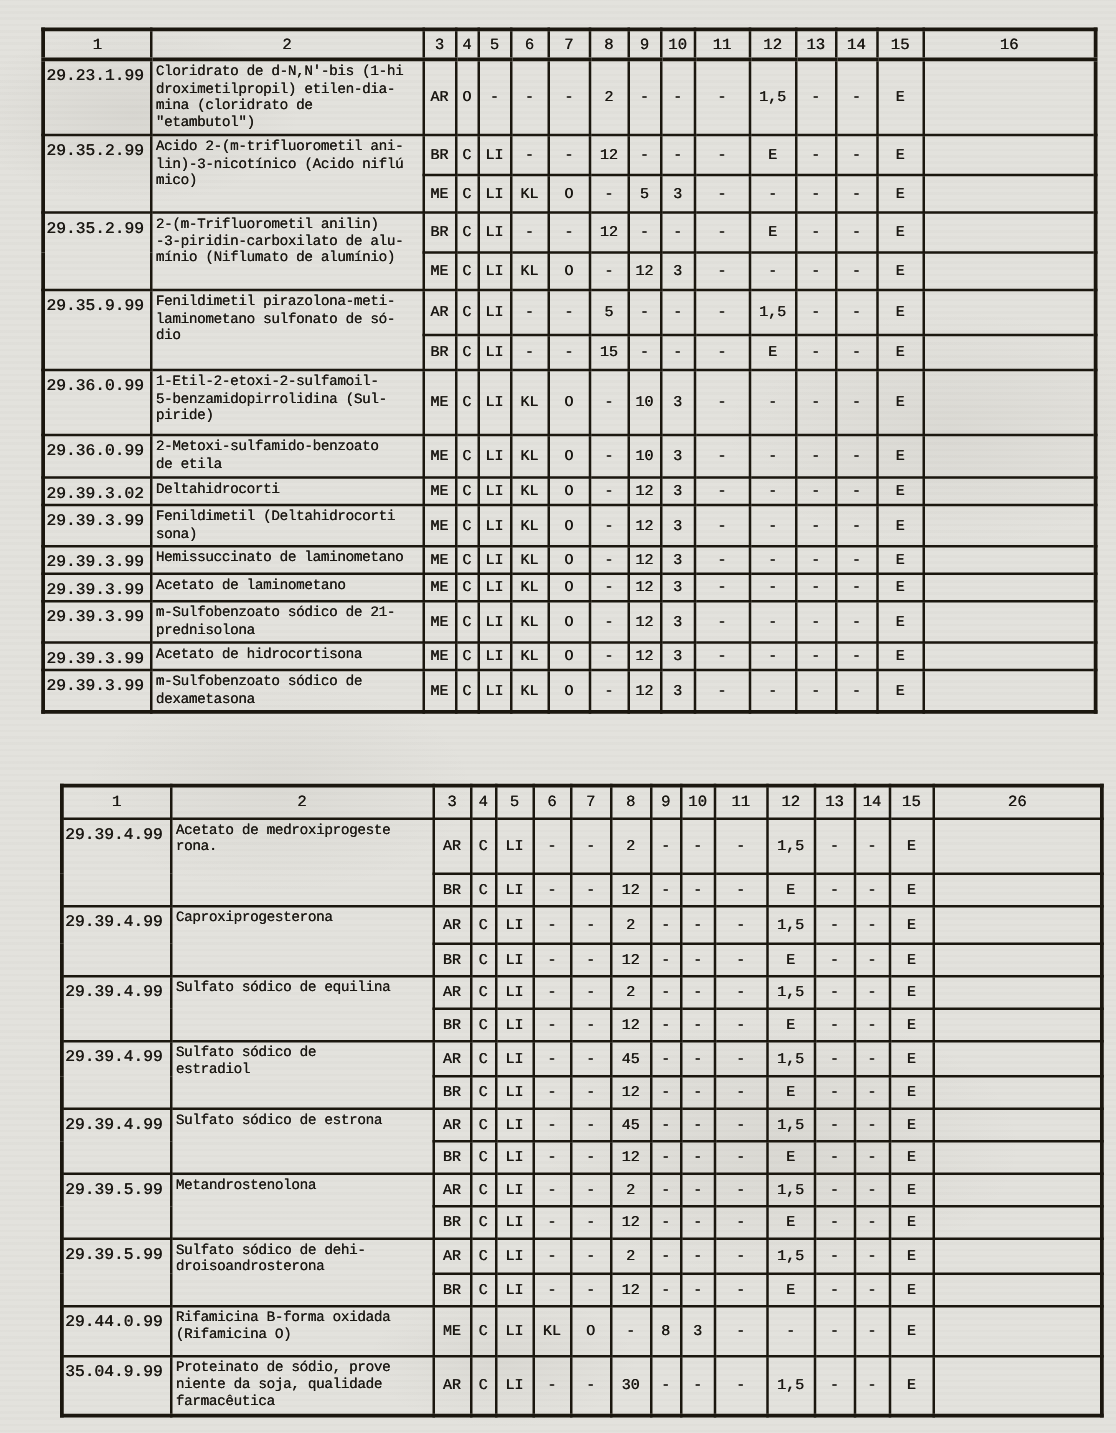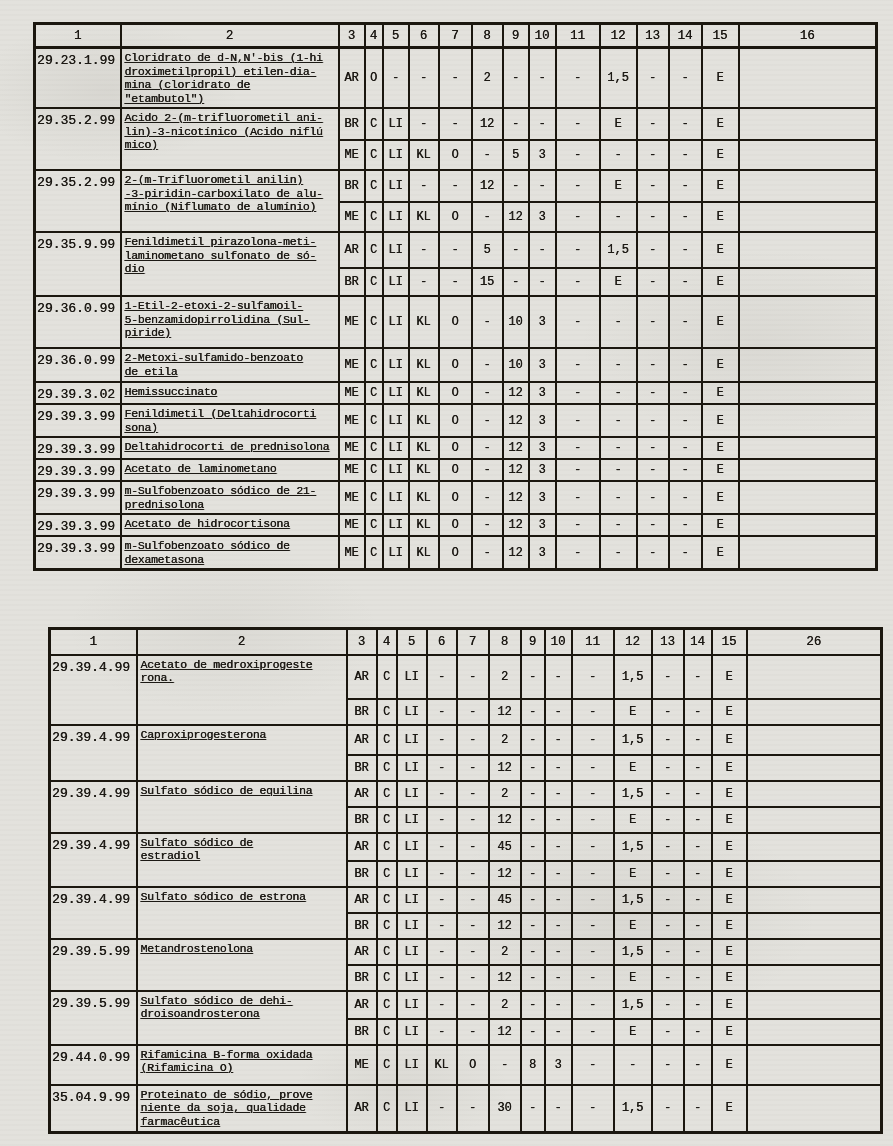--- a/index.html
+++ b/index.html
@@ -49,21 +49,20 @@
     vertical-align:top;
     padding-top:4px;
   }
   td.desc{
     font-size:11.5px;
     line-height:13.5px;
     vertical-align:top;
     padding:2px 3px;
     white-space:pre-line;
     letter-spacing:-.3px;
-    text-decoration:underline;
   }
   td.val{
     font-size:12px;
     text-align:center;
     vertical-align:middle;
     padding:0;
   }
   td.blank{padding:0;}
 </style>
 </head>
@@ -273,21 +272,21 @@
         <td class="val">3</td>
         <td class="val">-</td>
         <td class="val">-</td>
         <td class="val">-</td>
         <td class="val">-</td>
         <td class="val">E</td>
         <td class="blank"></td>
       </tr>
       <tr style="height: 22px;">
         <td class="code" rowspan="1">29.39.3.02</td>
-        <td class="desc" rowspan="1">Hemissuccinato</td>
+        <td class="desc" rowspan="1">Deltahidrocorti</td>
         <td class="val">ME</td>
         <td class="val">C</td>
         <td class="val">LI</td>
         <td class="val">KL</td>
         <td class="val">O</td>
         <td class="val">-</td>
         <td class="val">12</td>
         <td class="val">3</td>
         <td class="val">-</td>
         <td class="val">-</td>
@@ -310,21 +309,21 @@
         <td class="val">3</td>
         <td class="val">-</td>
         <td class="val">-</td>
         <td class="val">-</td>
         <td class="val">-</td>
         <td class="val">E</td>
         <td class="blank"></td>
       </tr>
       <tr style="height: 16px;">
         <td class="code" rowspan="1">29.39.3.99</td>
-        <td class="desc" rowspan="1">Deltahidrocorti de prednisolona</td>
+        <td class="desc" rowspan="1">Hemissuccinato de laminometano</td>
         <td class="val">ME</td>
         <td class="val">C</td>
         <td class="val">LI</td>
         <td class="val">KL</td>
         <td class="val">O</td>
         <td class="val">-</td>
         <td class="val">12</td>
         <td class="val">3</td>
         <td class="val">-</td>
         <td class="val">-</td>

